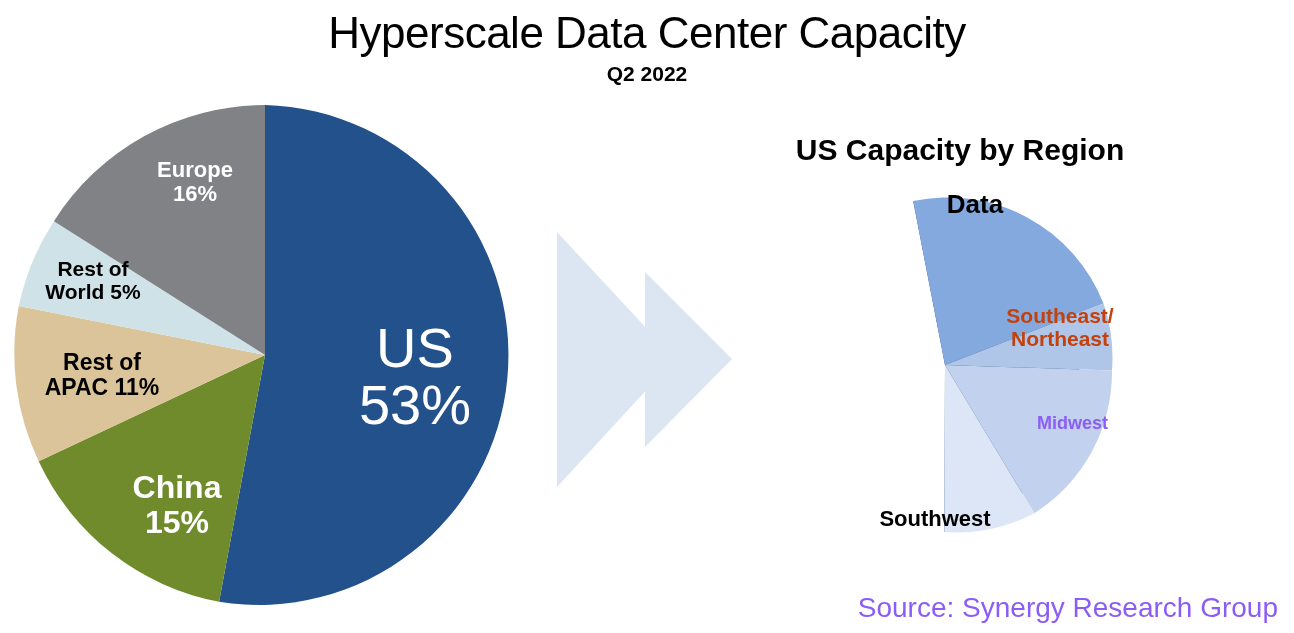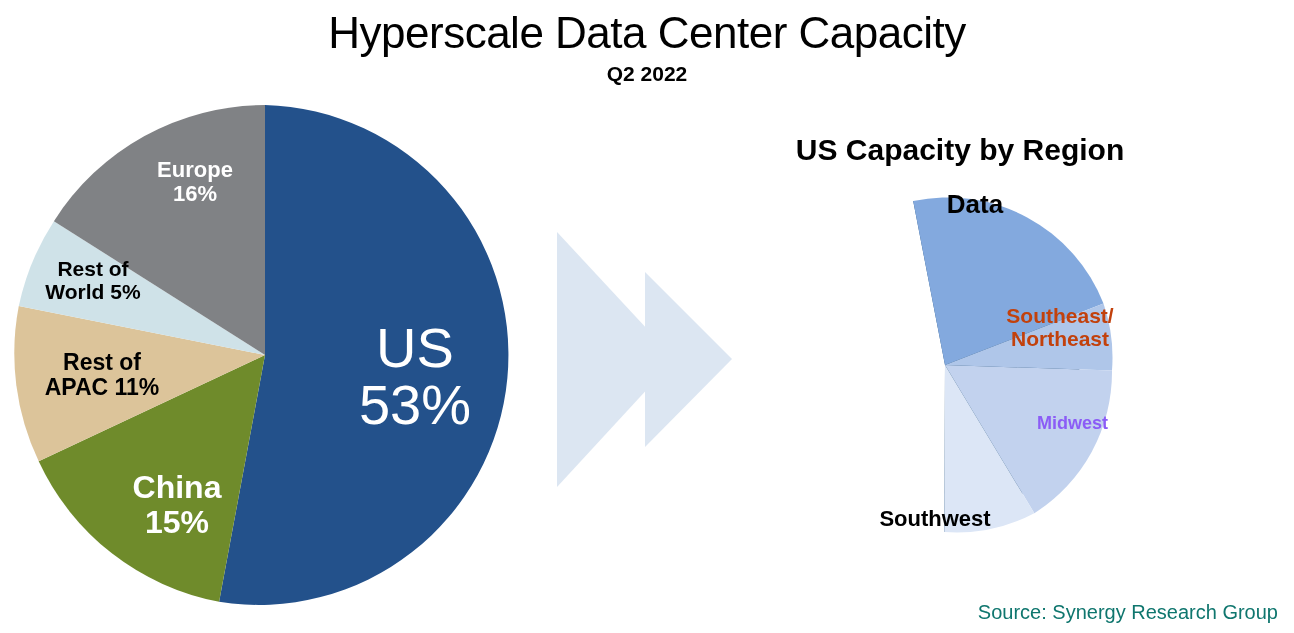--- a/index.html
+++ b/index.html
@@ -83,21 +83,21 @@
     left:1000px;top:414px;width:145px;
     font-size:18px;font-weight:bold;color:#8b5cf6;
   }
   .r-southwest{
     left:855px;top:507px;width:160px;
     font-size:22px;font-weight:bold;color:#000000;
   }
 
   .source{
     position:absolute;right:16px;bottom:9px;
-    font-size:20px;color:#0f766e;font-weight:normal;
+    font-size:28px;color:#8b5cf6;font-weight:normal;
     white-space:nowrap;
   }
 
   .arrow{position:absolute;left:557px;top:232px;}
 </style>
 </head>
 <body>
 
 <div class="title-main">Hyperscale Data Center Capacity</div>
 <div class="title-sub">Q2 2022</div>

